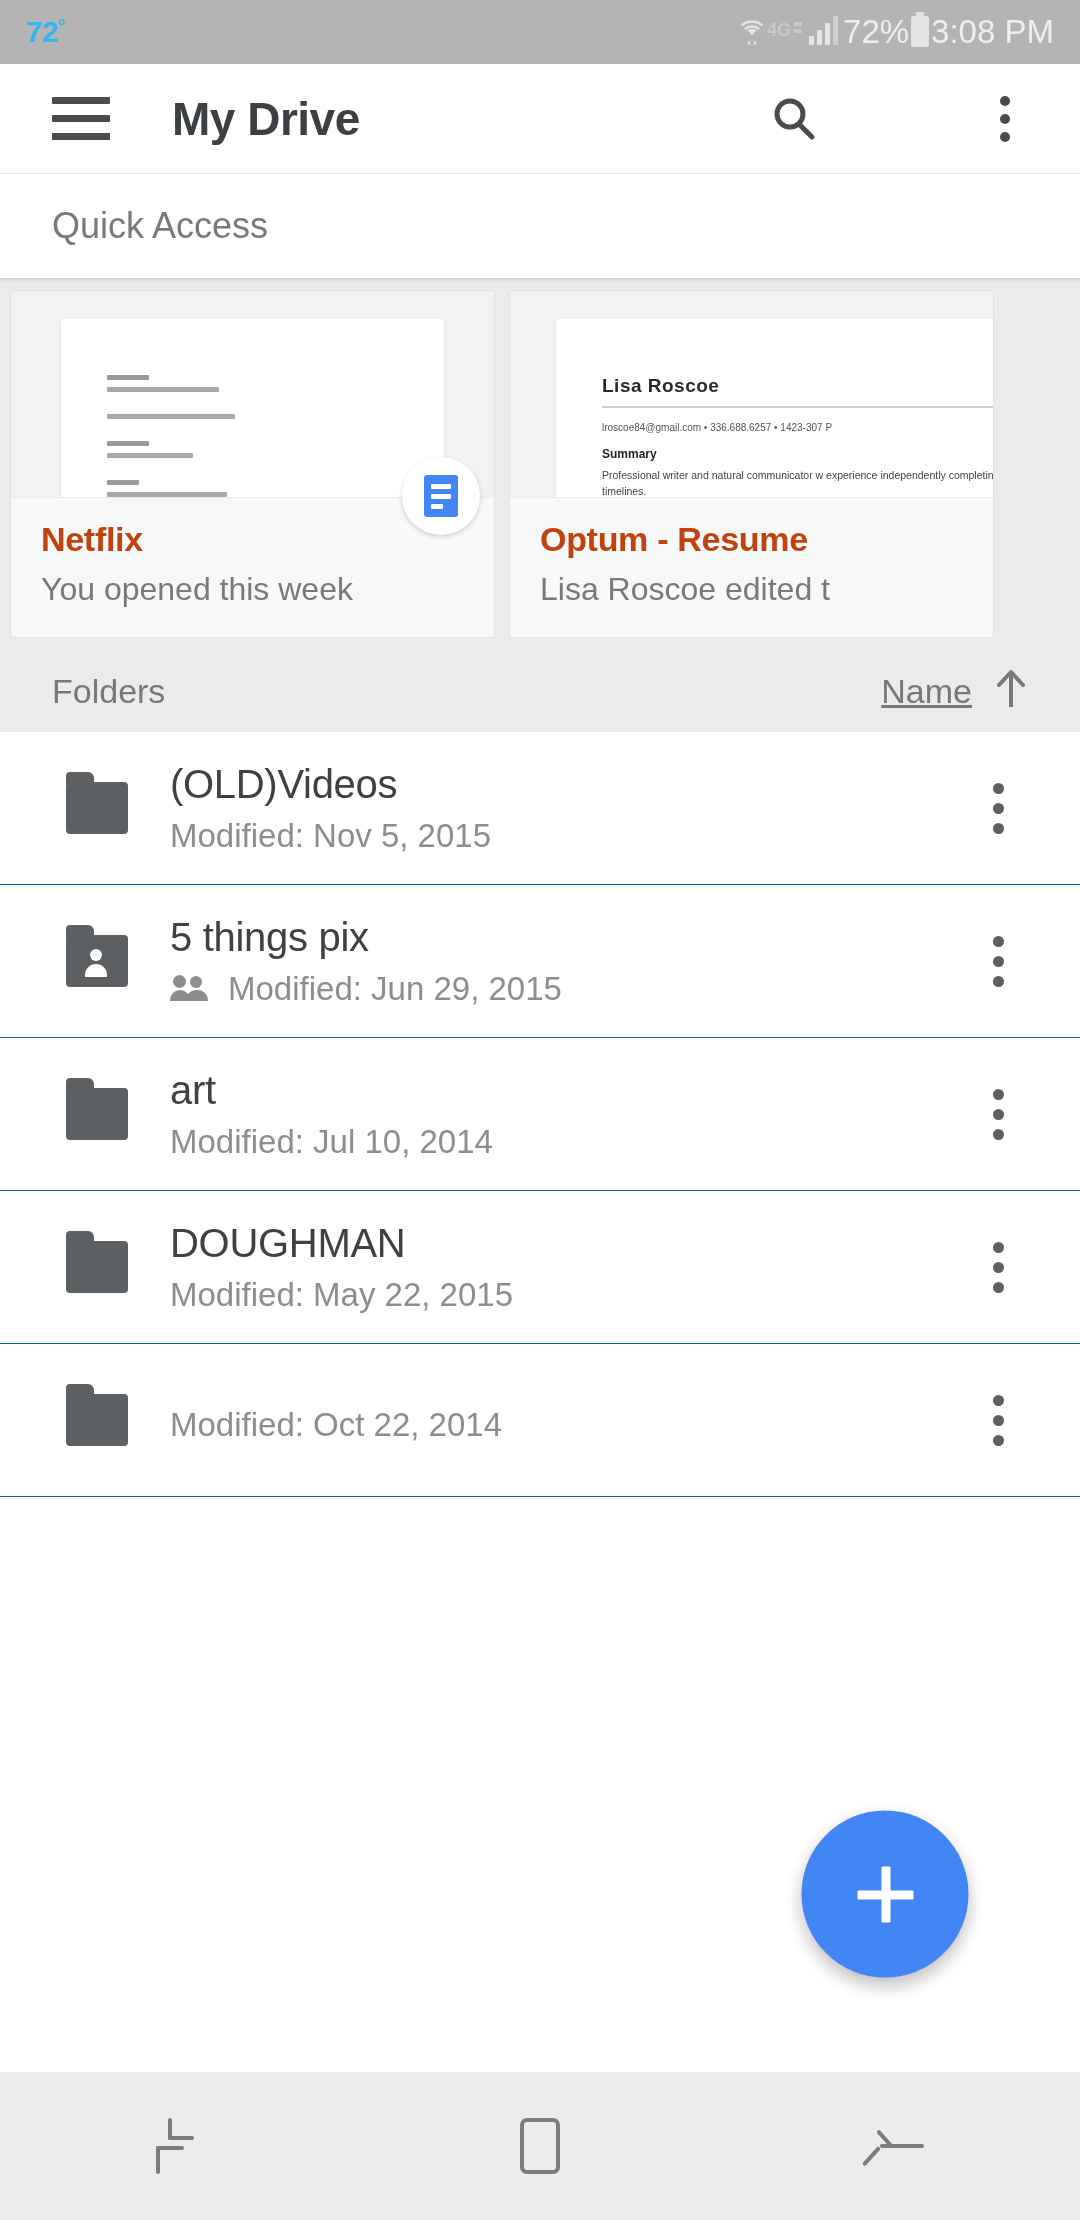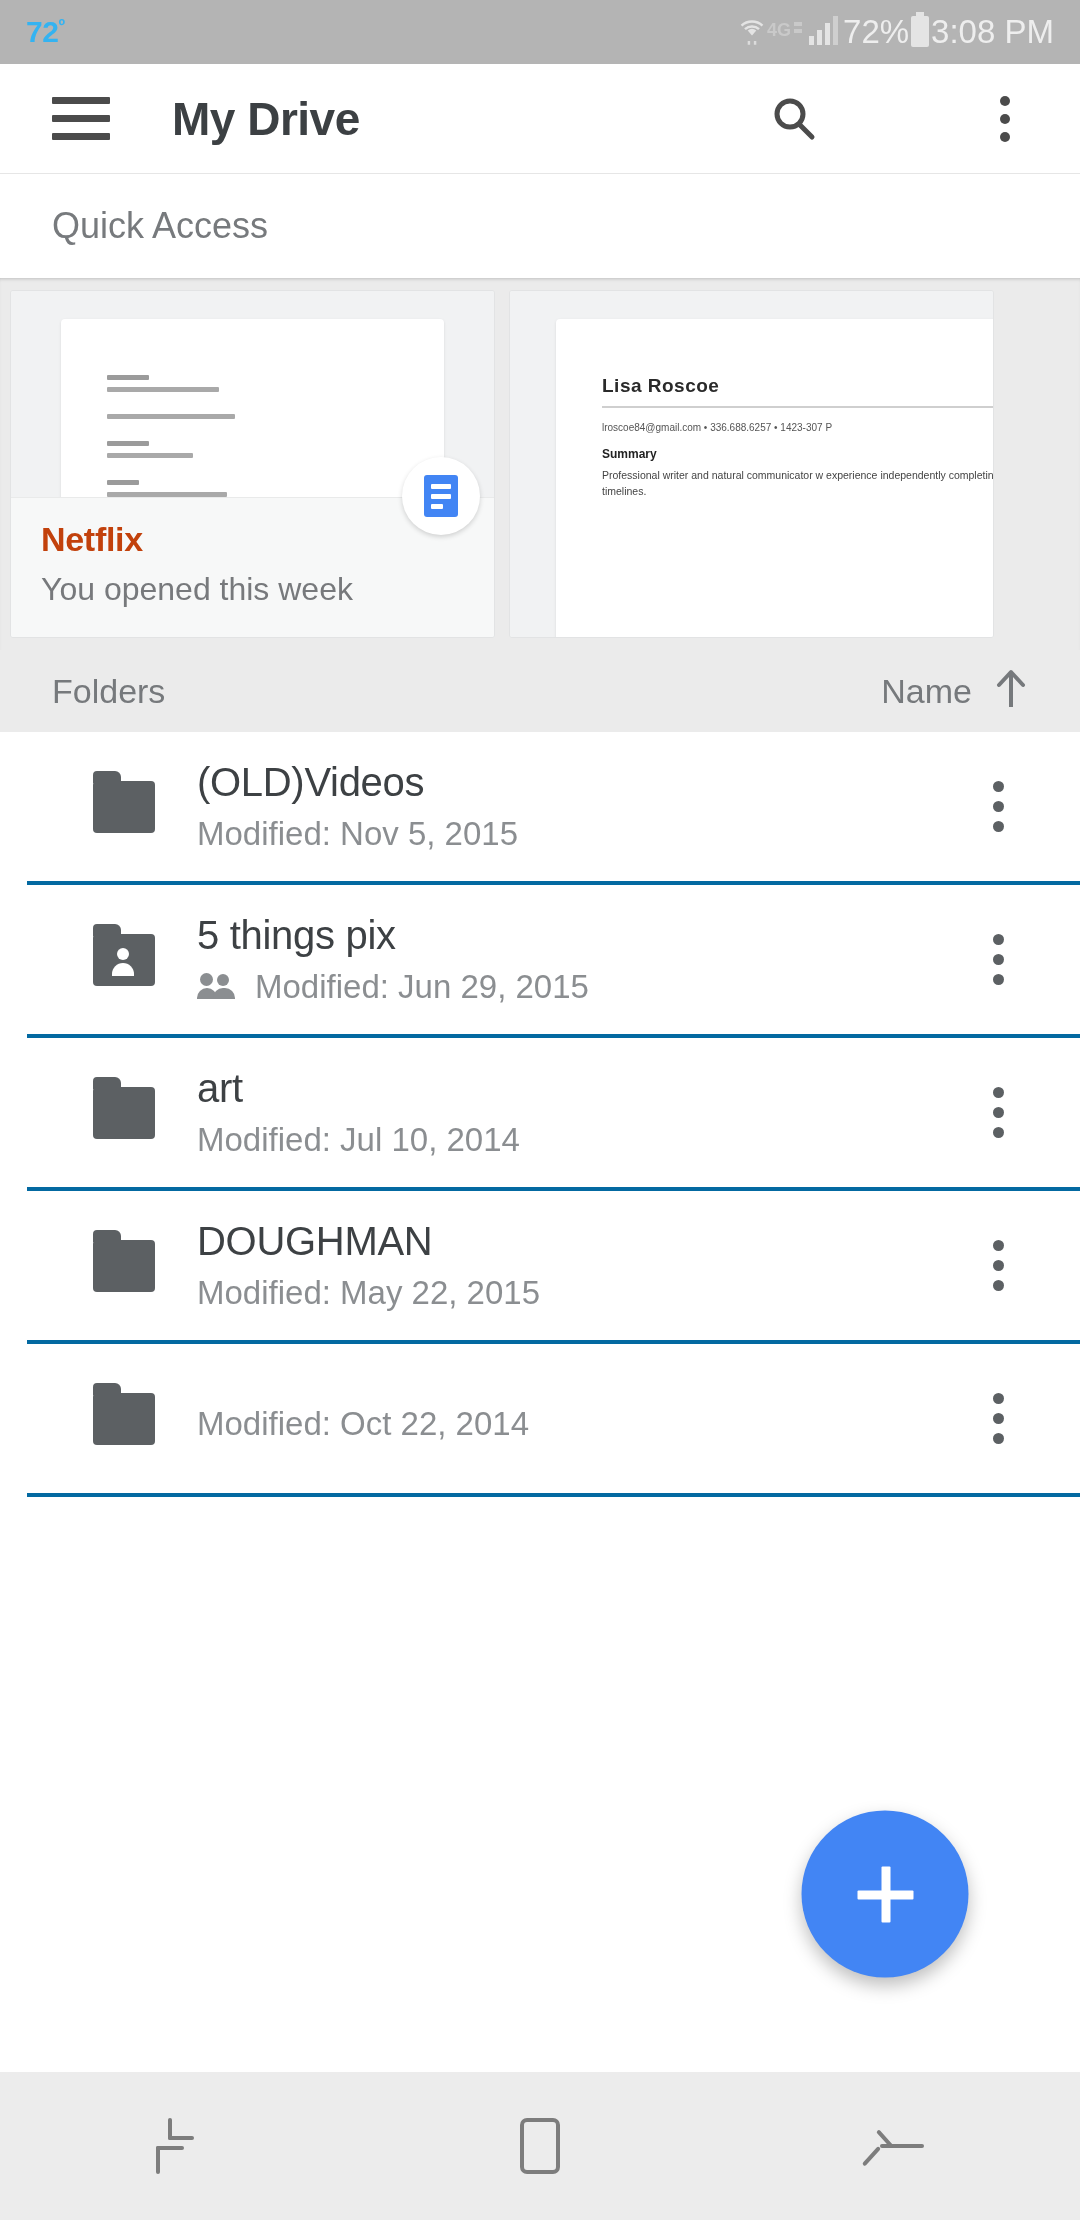--- a/index.html
+++ b/index.html
@@ -91,27 +91,27 @@
   .docs-glyph i:nth-child(2){ width:20px;}
   .docs-glyph i:nth-child(3){ width:12px; margin-right:8px;}
 
   
   .sortbar{
     position:absolute; top:650px; left:0; width:1080px; height:82px;
     background:#ebebeb; display:flex; align-items:center;
   }
   .sortbar .lbl{ margin-left:52px; font-size:34px; color:#76797c;}
   .sortbar .right{ margin-left:auto; margin-right:52px; display:flex; align-items:center; gap:22px; cursor:pointer;}
-  .sortbar .right .nm{ font-size:34px; color:#76797c;}
+  .sortbar .right .nm{ font-size:34px; color:#76797c;text-decoration:underline;}
 
   
   .list{ position:absolute; top:732px; left:0; width:1080px; background:#fff;}
   .row{
     height:153px; display:flex; align-items:center; position:relative;
-    border-bottom:4px solid #0369a1; cursor:pointer; background:#fff;margin-left:27px;
+    border-bottom:1px solid #0369a1; cursor:pointer; background:#fff;
   }
   .folder-ico{ margin-left:66px; width:62px; height:52px; position:relative;}
   .folder-ico .body{ position:absolute; inset:0; background:#5c6063; border-radius:4px 4px 4px 4px;}
   .folder-ico .tab{ position:absolute; left:0; top:-10px; width:28px; height:12px; background:#5c6063; border-radius:4px 6px 0 0;}
   .folder-ico .person{ position:absolute; left:17px; top:14px; width:26px; height:30px;}
   .folder-ico .person .h{ position:absolute; left:7px; top:0; width:12px; height:12px; border-radius:50%; background:#fff;}
   .folder-ico .person .b{ position:absolute; left:2px; top:15px; width:22px; height:13px; border-radius:11px 11px 0 0; background:#fff;}
   .row-text{ margin-left:42px; flex:1;}
   .row-title{ font-size:40px; color:#3d4144; letter-spacing:-0.3px;}
   .row-sub{ font-size:33px; color:#8b8e91; margin-top:10px; display:flex; align-items:center; gap:14px;}
@@ -267,20 +267,24 @@
       <div class="qa-thumb">
         <div class="page resume">
           <div class="res-name">Lisa Roscoe</div>
           <div class="res-rule"></div>
           <div class="res-contact">lroscoe84@gmail.com • 336.688.6257 • 1423-307 P</div>
           <div class="res-h">Summary</div>
           <div class="res-p">Professional writer and natural communicator w experience independently completing multimedi timelines.</div>
 
         </div>
       </div>
+      <div class="qa-meta">
+        <div class="qa-title">Optum - Resume</div>
+        <div class="qa-sub">Lisa Roscoe edited t</div>
+      </div>
     </div>
 
   </div>
 
   <div class="sortbar">
     <span class="lbl">Folders</span>
     <div class="right">
       <span class="nm">Name</span>
       <span>
         <svg width="34" height="44" viewBox="0 0 34 44">

